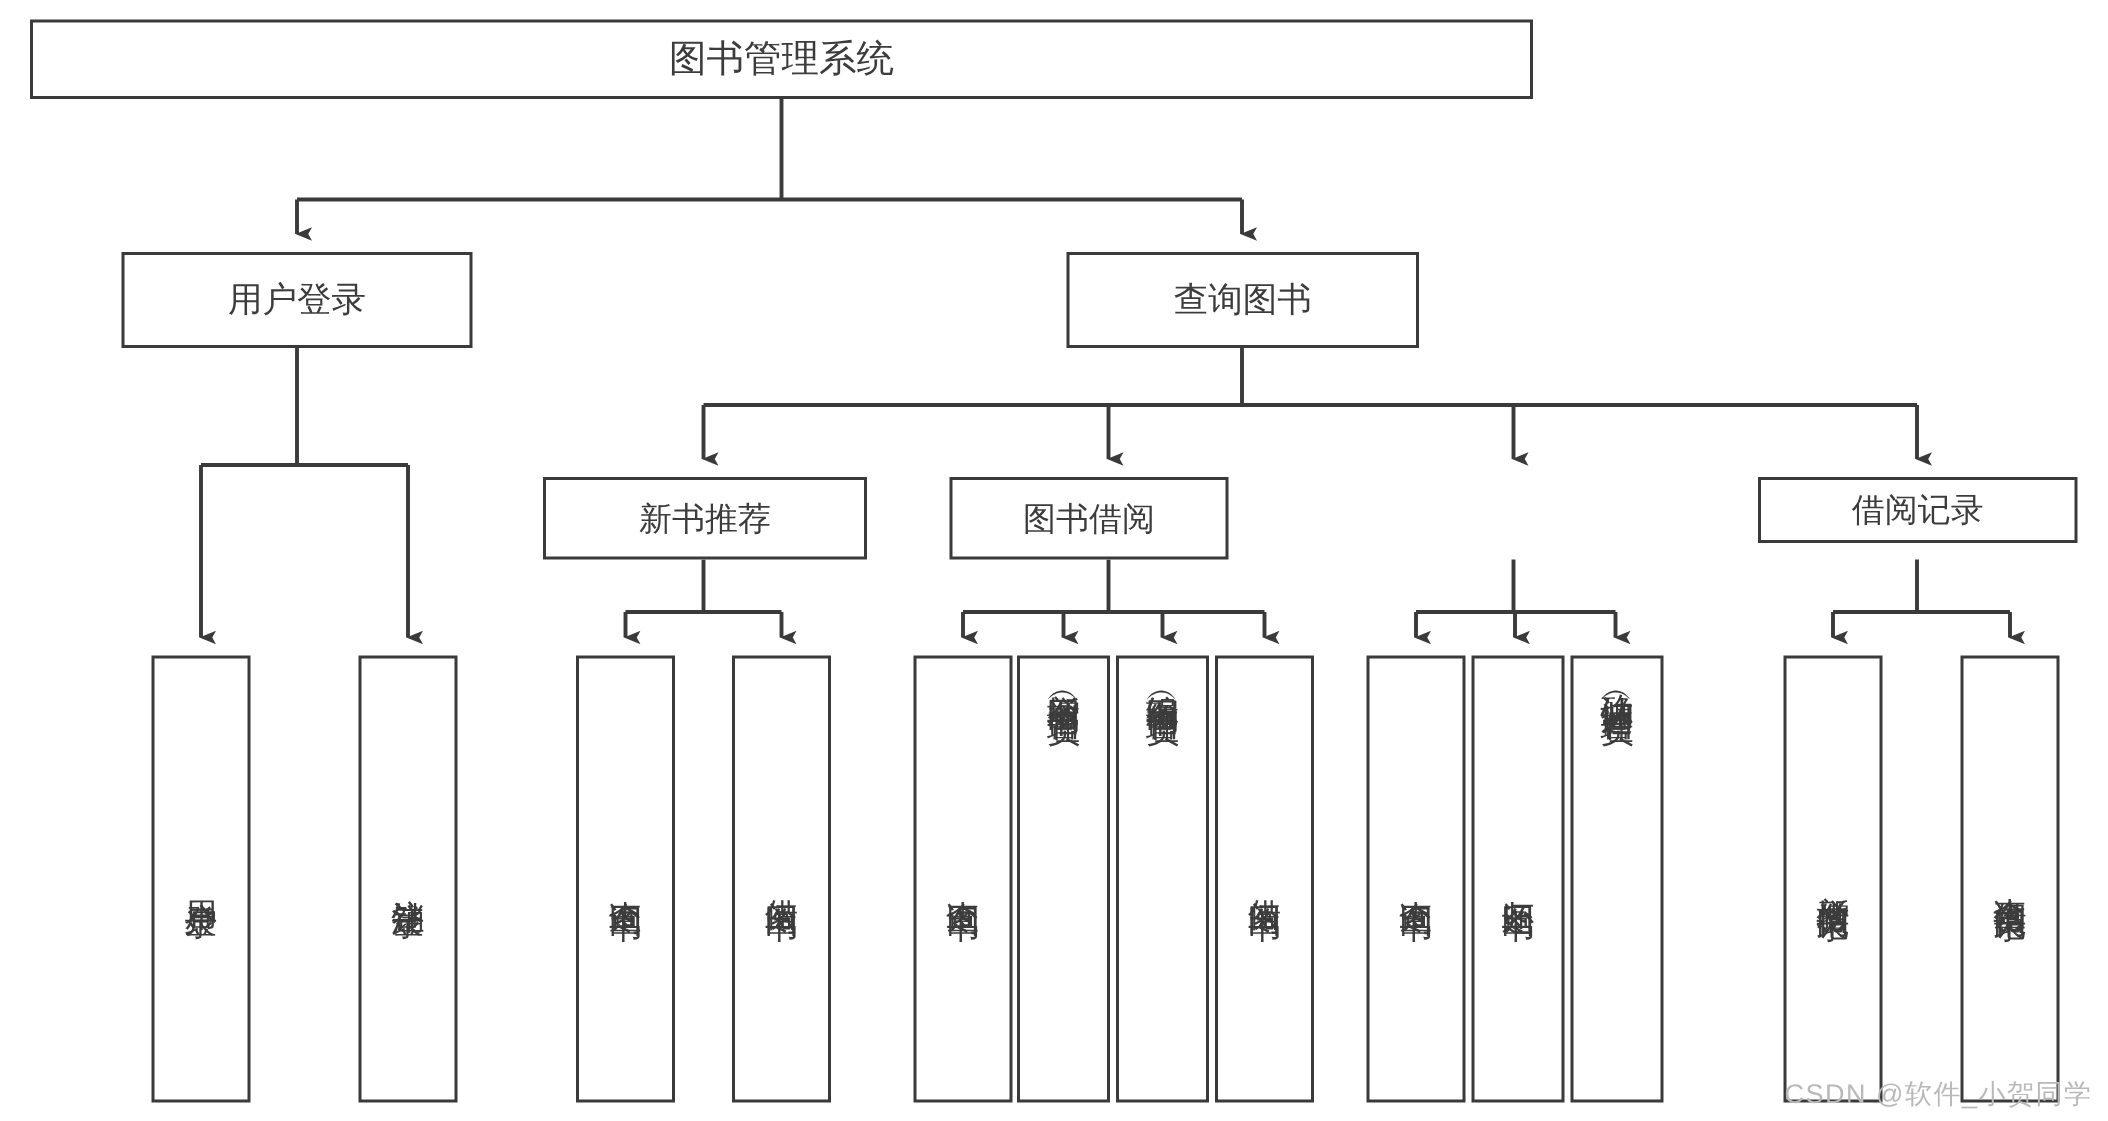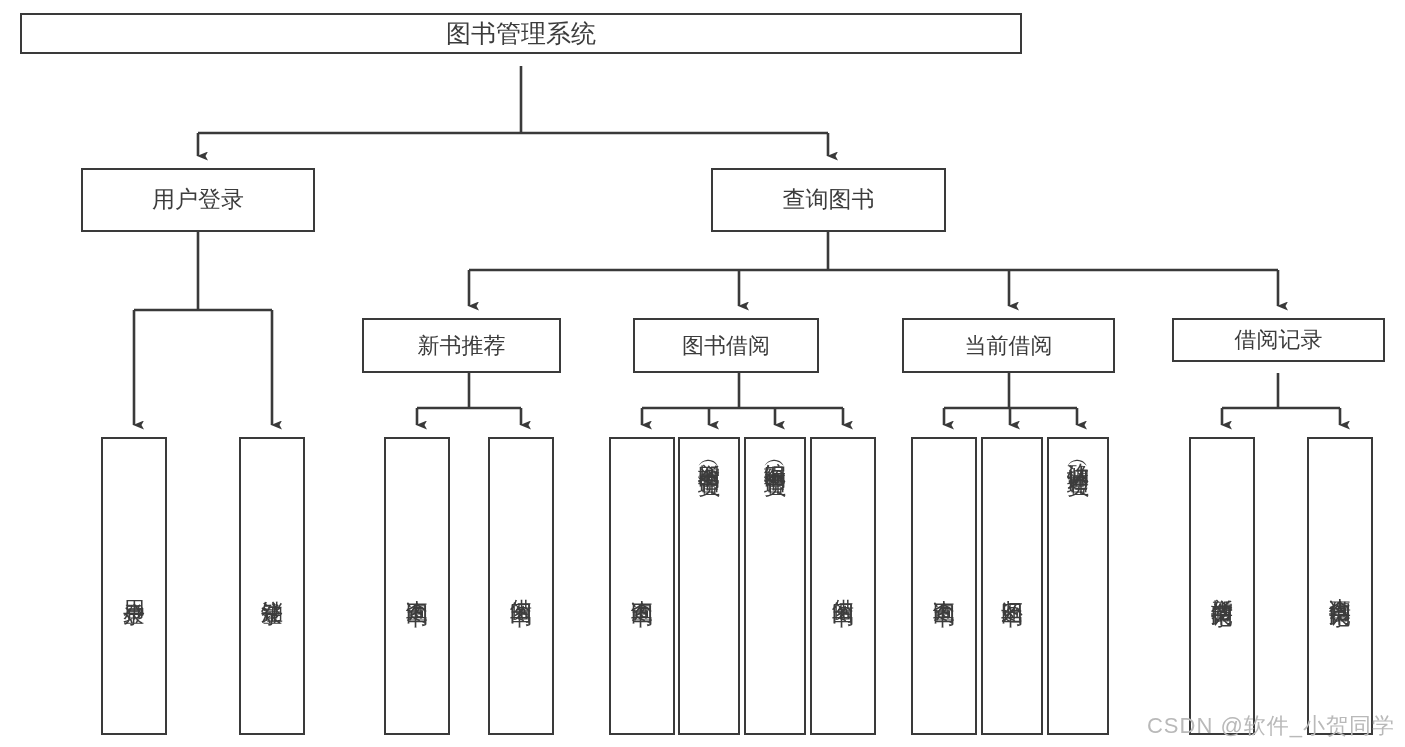--- a/index.html
+++ b/index.html
@@ -60,21 +60,21 @@
     white-space: nowrap;
   }
   .leaf-center {
     align-items: center;
     padding-top: 0;
   }
   #watermark {
     position: absolute;
     right: 10px;
     bottom: 6px;
-    font-size: 22px;
+    font-size: 18px;
     color: #b9b9b9;
     letter-spacing: 1px;
     white-space: nowrap;
     font-family: "Liberation Sans", "DejaVu Sans", sans-serif;
   }
 </style>
 </head>
 <body>
 
 <div id="diagram-root">
@@ -122,40 +122,37 @@
       <path d="M1010,408 L1010,425" marker-end="url(#arrow)"></path>
       <path d="M1077,408 L1077,425" marker-end="url(#arrow)"></path>
 
       <path d="M1278,373 L1278,408"></path>
       <path d="M1222,408 L1340,408"></path>
       <path d="M1222,408 L1222,425" marker-end="url(#arrow)"></path>
       <path d="M1340,408 L1340,425" marker-end="url(#arrow)"></path>
     </g>
   </svg>
 
-  <div class="node node-root" style="left:20px; top:13px; width:1002px; height:41px;">
+  <div class="node node-root" style="left:20px; top:13px; width:1002px; height:53px;">
     <span>图书管理系统</span>
   </div>
 
   <div class="node node-l2" style="left:81px; top:168px; width:234px; height:64px;">
     <span>用户登录</span>
   </div>
   <div class="node node-l2" style="left:711px; top:168px; width:235px; height:64px;">
     <span>查询图书</span>
   </div>
 
-  <div class="node node-l3" style="left:362px; top:318px; width:199px; height:55px;">
+  <div class="node node-l3" style="left:362px; top:318px; width:216px; height:55px;">
     <span>新书推荐</span>
   </div>
   <div class="node node-l3" style="left:633px; top:318px; width:186px; height:55px;">
     <span>图书借阅</span>
   </div>
-  <div class="node node-l3" style="left:902px; top:318px; width:213px; height:55px;">
-    <span>当前借阅</span>
-  </div>
   <div class="node node-l3" style="left:1172px; top:318px; width:213px; height:44px;">
     <span>借阅记录</span>
   </div>
 
   <div class="node node-leaf leaf-center" style="left:101px; top:437px; width:66px; height:298px;">
     <span class="vtext">用户登录</span>
   </div>
   <div class="node node-leaf leaf-center" style="left:239px; top:437px; width:66px; height:298px;">
     <span class="vtext">注销登录</span>
   </div>

